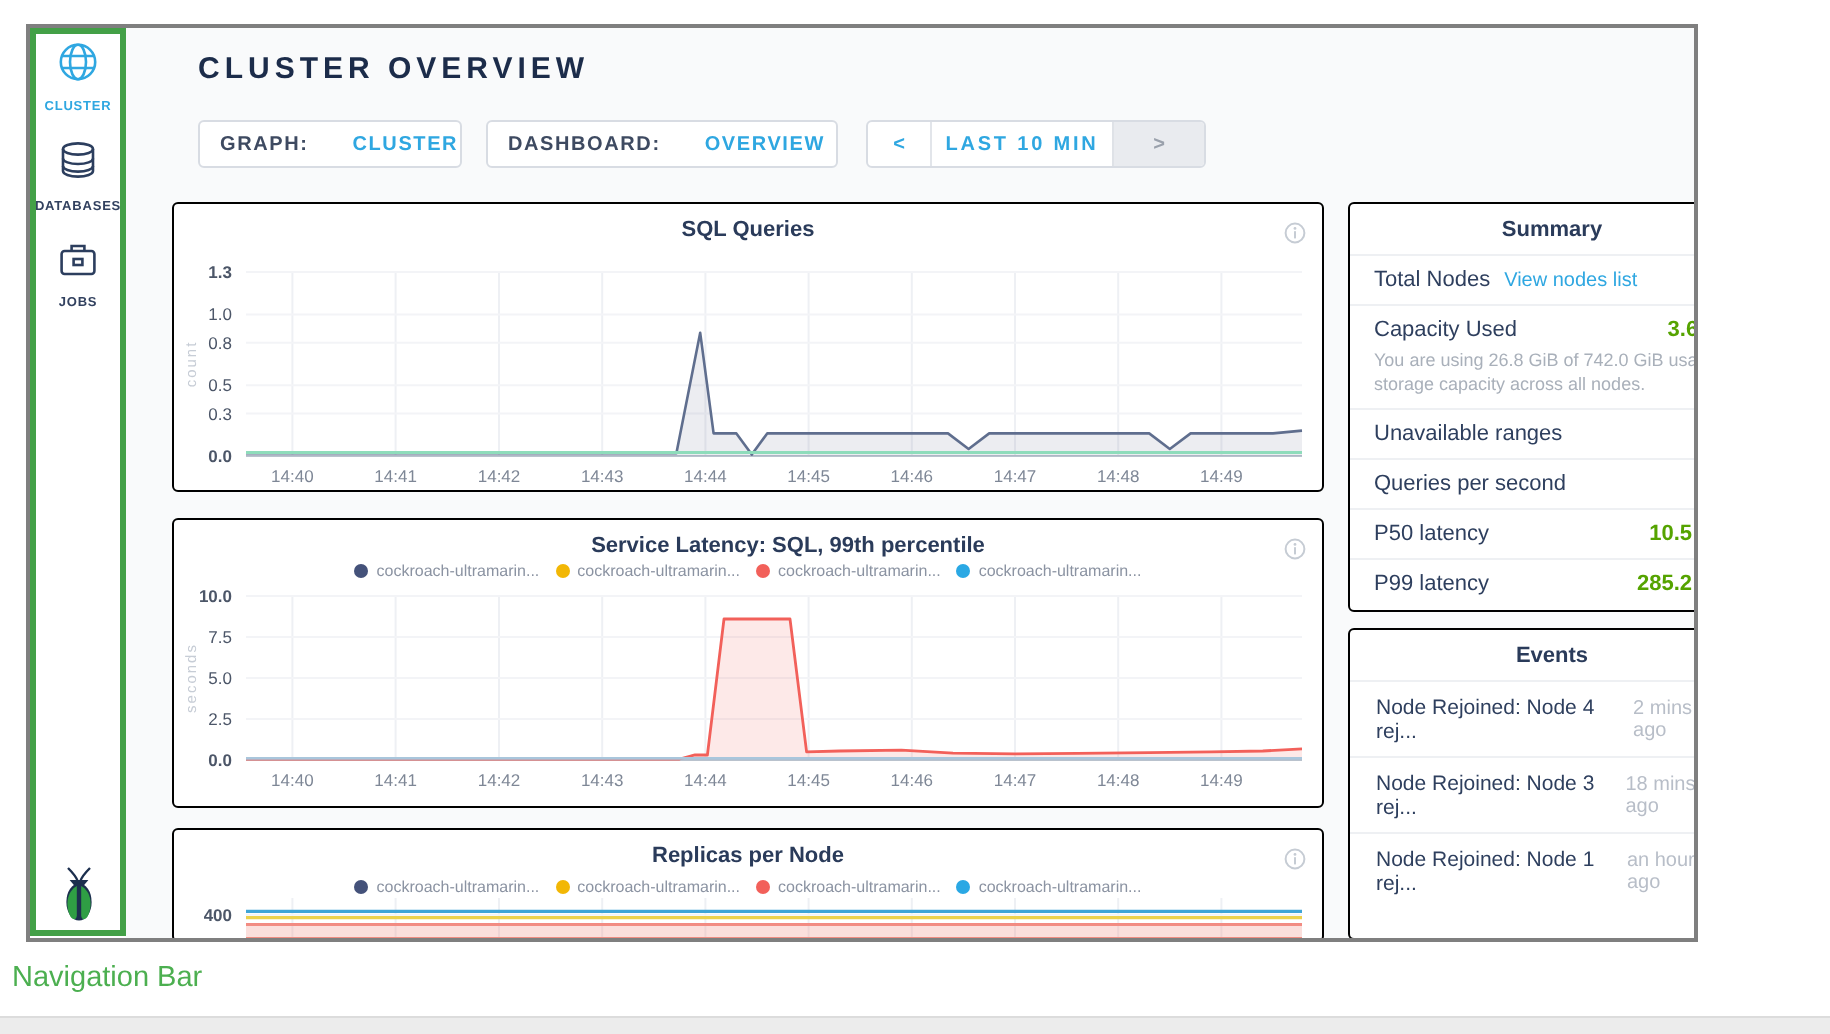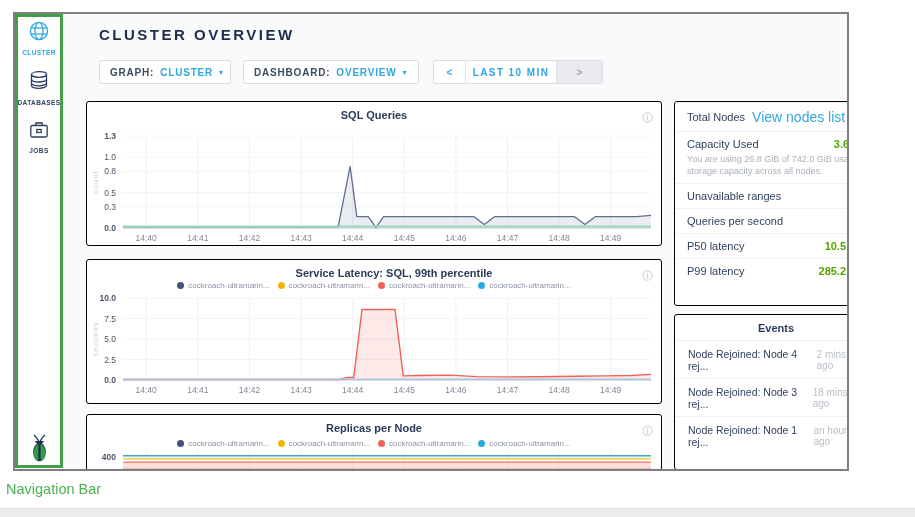--- a/index.html
+++ b/index.html
@@ -19,21 +19,21 @@
 
   .nav-highlight { position:absolute; left:0; top:0; width:48px; height:454px;
                    border:3px solid #43a047; z-index:6; pointer-events:none; }
 
   
   .main { position:absolute; left:48px; top:0; width:838px; height:455px; background:#f9fafb; }
   .page-title { position:absolute; left:36px; top:12px; font-size:15px; font-weight:800;
                 letter-spacing:2.5px; color:#1c2c4a; }
 
   .ctrl-box { position:absolute; top:46px; height:24px; background:#fff; border:1px solid #d8dce3;
-              border-radius:3px; display:flex; align-items:center; padding:0 10px; gap:6px; cursor:pointer; }
+              border-radius:3px; display:flex; align-items:center; padding:0 10px; gap:22px; cursor:pointer; }
   .ctrl-box .k { font-size:10px; font-weight:bold; letter-spacing:.8px; color:#3e4a61; }
   .ctrl-box .v { font-size:10px; font-weight:bold; letter-spacing:.8px; color:#2fa7e1; }
   .caret { font-size:8px; color:#2fa7e1; }
   .graph-box { left:36px; width:132px; }
   .dash-box  { left:180px; width:176px; }
 
   .timerange { position:absolute; left:370px; top:46px; height:24px; display:flex;
                border:1px solid #d8dce3; border-radius:3px; overflow:hidden; background:#fff; }
   .tr-prev { width:32px; display:flex; align-items:center; justify-content:center;
              color:#2fa7e1; font-size:10px; font-weight:bold; border-right:1px solid #e2e5ea; cursor:pointer; }
@@ -57,21 +57,21 @@
   #card-lat { top:245px; height:145px;padding-left:40px; }
   #card-rep { top:400px; height:57px; }
 
   
   .right-card { left:611px; width:204px; }
   #card-summary { top:87px; height:205px; }
   #card-events  { top:300px; height:156px; }
   .panel-title { text-align:center; font-size:11px; font-weight:bold; color:#2a3b5a; padding:7px 0 6px; }
   .sum-row { display:flex; align-items:center; flex-wrap:wrap; padding:6px 12px; border-top:1px solid #eef0f3; }
   .sum-row .lab { font-size:11px; color:#2e3f5e; }
-  .sum-row .lnk { font-size:14px; color:#2fa7e1; margin-left:7px; cursor:pointer; }
+  .sum-row .lnk { font-size:10px; color:#2fa7e1; margin-left:7px; cursor:pointer; }
   .sum-row .val { margin-left:auto; font-size:11px; font-weight:bold; color:#55a300; }
   .sum-sub { width:100%; font-size:9px; line-height:1.35; color:#a9b0ba; padding-top:3px; }
   .ev-row { display:flex; align-items:center; justify-content:space-between; padding:7px 13px 6px;
             border-top:1px solid #eef0f3; cursor:pointer; }
   .ev-row .lab { font-size:10.5px; color:#2e3f5e; }
   .ev-row .tim { font-size:10px; color:#b8bec8; }
 
   
   .annotation-label { position:absolute; left:6px; top:481px; font-size:14.5px; color:#4caf50; }
   .bottom-strip { position:absolute; left:0; top:508px; width:915px; height:9px;
@@ -316,20 +316,21 @@
             <line x1="36" y1="126" x2="564" y2="126" stroke="#b9c2cd"></line>
             <polyline points="36,40.7 564,40.7" fill="none" stroke="#3fa5d6" stroke-width="1.6" stroke-linejoin="round"></polyline>
             <polyline points="36,43.8 564,43.8" fill="none" stroke="#ecd24c" stroke-width="1.6" stroke-linejoin="round"></polyline>
             <polyline points="36,47.2 564,47.2" fill="none" stroke="#f2897f" stroke-width="1.5" stroke-linejoin="round"></polyline>
             <polyline points="36,50.3 564,50.3" fill="none" stroke="rgba(242,150,140,0.30)" stroke-width="7" stroke-linejoin="round"></polyline>
             <polyline points="36,54.3 564,54.3" fill="none" stroke="#ef8d82" stroke-width="1.5" stroke-linejoin="round"></polyline>
           </svg>
       </section>
 
       <section class="card right-card" id="card-summary">
+        <div class="panel-title">Summary</div>
         <div class="sum-row">
           <span class="lab">Total Nodes</span>
           <span class="lnk">View nodes list</span>
           <span class="val">4</span>
         </div>
         <div class="sum-row">
           <span class="lab">Capacity Used</span>
           <span class="val">3.62%</span>
           <span class="sum-sub">You are using 26.8 GiB of 742.0 GiB usable storage capacity across all nodes.</span>
         </div>

